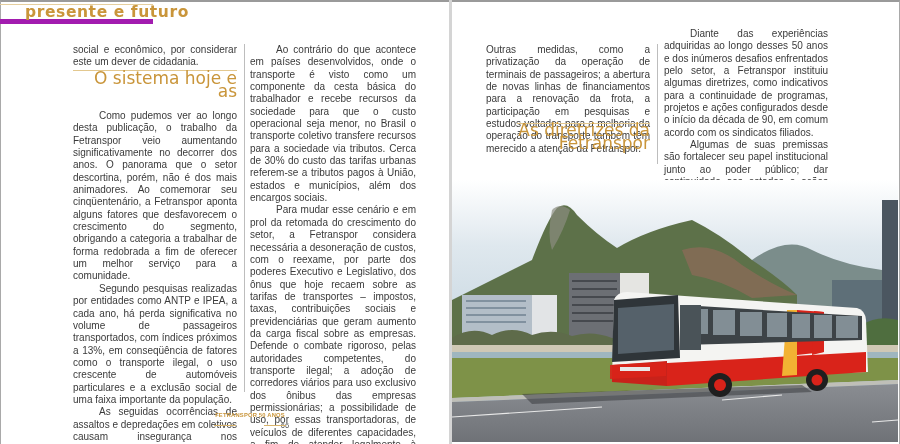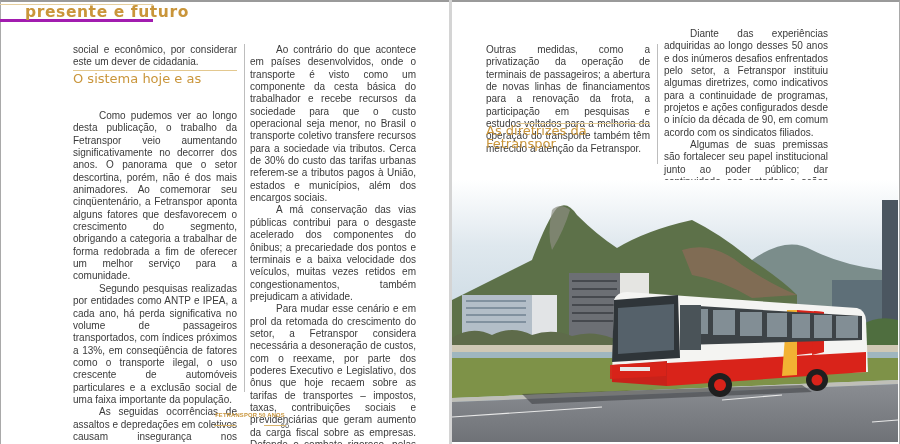--- a/index.html
+++ b/index.html
@@ -1,25 +1,25 @@
 <!DOCTYPE html>
 <html><head>
 <meta charset="utf-8">
 <style>
   html,body{margin:0;padding:0;background:#fff;}
   body{width:900px;height:444px;position:relative;overflow:hidden;font-family:"Liberation Sans",sans-serif;color:#333;}
   .frame{position:absolute;left:0;top:0;width:898px;height:442px;border:1px solid #a9a9a9;border-top:2px solid #9a9a9a;border-bottom:2px solid #9a9a9a;}
   .gutter{position:absolute;left:449px;top:0;width:3px;height:444px;background:#d4d4d4;}
-  .header-bar{position:absolute;left:0;top:4px;width:153px;height:14px;border-top:1px solid #e6cf9e;border-bottom:3px solid #a21caf;}
+  .header-bar{position:absolute;left:0;top:4px;width:153px;height:14px;border-top:1px solid #e6cf9e;border-bottom:5px solid #a21caf;}
   .header-title{position:absolute;left:25px;top:-2px;font-family:"DejaVu Sans",sans-serif;font-weight:bold;font-size:15.5px;color:#c9953a;letter-spacing:.6px;line-height:18px;white-space:nowrap;}
   .col{position:absolute;font-size:10px;line-height:12.35px;color:#3a3a3a;text-align:justify;}
   .col p{margin:0;text-indent:26px;}
   .col p.noindent{text-indent:0;}
   .vrule{position:absolute;width:1px;background:#bdbdbd;}
-  .section-title{position:absolute;font-family:"DejaVu Sans",sans-serif;font-size:13px;line-height:13px;color:#c9953a;}
+  .section-title{position:absolute;font-family:"DejaVu Sans",sans-serif;font-size:17px;line-height:13px;color:#c9953a;text-align:right;}
   .title-rule{position:absolute;height:1px;background:#e3c88f;}
   .footer-label{position:absolute;left:215px;top:412px;width:70px;text-align:center;font-size:5.8px;color:#c9953a;font-weight:bold;letter-spacing:.2px;}
   .footer-num{position:absolute;left:236px;top:421px;width:28px;text-align:center;font-size:7.5px;color:#555;margin-left:35px;}
   .footer-line{position:absolute;top:425px;height:1px;background:#d9b46c;width:22px;}
   .photo{position:absolute;left:452px;top:180px;width:446px;height:262px;overflow:hidden;}
 </style>
 </head>
 <body>
 
 <div class="frame"></div>
@@ -41,21 +41,20 @@
 <div class="col" style="left:73px;top:110px;width:164px;">
   <p>Como pudemos ver ao longo desta publicação, o trabalho da Fetranspor veio aumentando significativamente no decorrer dos anos. O panorama que o setor descortina, porém, não é dos mais animadores. Ao comemorar seu cinqüentenário, a Fetranspor aponta alguns fatores que desfavorecem o crescimento do segmento, obrigando a categoria a trabalhar de forma redobrada a fim de oferecer um melhor serviço para a comunidade.</p>
   <p>Segundo pesquisas realizadas por entidades como ANTP e IPEA, a cada ano, há perda significativa no volume de passageiros transportados, com índices próximos a 13%, em conseqüência de fatores como o transporte ilegal, o uso crescente de automóveis particulares e a exclusão social de uma faixa importante da população.</p>
   <p>As seguidas ocorrências de assaltos e depredações em coletivos causam insegurança nos passageiros, fazendo com que parte deles prefira utilizar outros modais nos seus deslocamentos. O grande volume de gratuidades sem custeio correspondente, alcançando 40% do total de passageiros transportados, somente na Região Metropolitana, causou sério comprometimento das receitas das empresas. Só recentemente</p>
 </div>
 
 <div class="vrule" style="left:244px;top:44px;height:348px;"></div>
 
 <div class="col" style="left:250px;top:44px;width:166px;">
   <p>Ao contrário do que acontece em países desenvolvidos, onde o transporte é visto como um componente da cesta básica do trabalhador e recebe recursos da sociedade para que o custo operacional seja menor, no Brasil o transporte coletivo transfere recursos para a sociedade via tributos. Cerca de 30% do custo das tarifas urbanas referem-se a tributos pagos à União, estados e municípios, além dos encargos sociais.</p>
-  <p>A má conservação das vias públicas contribui para o desgaste acelerado dos componentes do ônibus; a precariedade dos pontos e terminais e a baixa velocidade dos veículos, muitas vezes retidos em congestionamentos, também prejudicam a atividade.</p>
   <p>Para mudar esse cenário e em prol da retomada do crescimento do setor, a Fetranspor considera necessária a desoneração de custos, com o reexame, por parte dos poderes Executivo e Legislativo, dos ônus que hoje recaem sobre as tarifas de transportes – impostos, taxas, contribuições sociais e previdenciárias que geram aumento da carga fiscal sobre as empresas. Defende o combate rigoroso, pelas autoridades competentes, do transporte ilegal; a adoção de corredores viários para uso exclusivo dos ônibus das empresas permissionárias; a possibilidade de uso, por essas transportadoras, de veículos de diferentes capacidades, a fim de atender legalmente à demanda de usuários.</p>
 </div>
 
 <div class="footer-label">FETRANSPOR 50 ANOS</div>
 <div class="footer-line" style="left:214px;"></div>
 <div class="footer-num">66</div>
 <div class="footer-line" style="left:264px;"></div>
 
 <div class="col" style="left:486px;top:44px;width:164px;">
   <p class="noindent">Outras medidas, como a privatização da operação de terminais de passageiros; a abertura de novas linhas de financiamentos para a renovação da frota, a participação em pesquisas e estudos voltados para a melhoria da operação do transporte também têm merecido a atenção da Fetranspor.</p>

